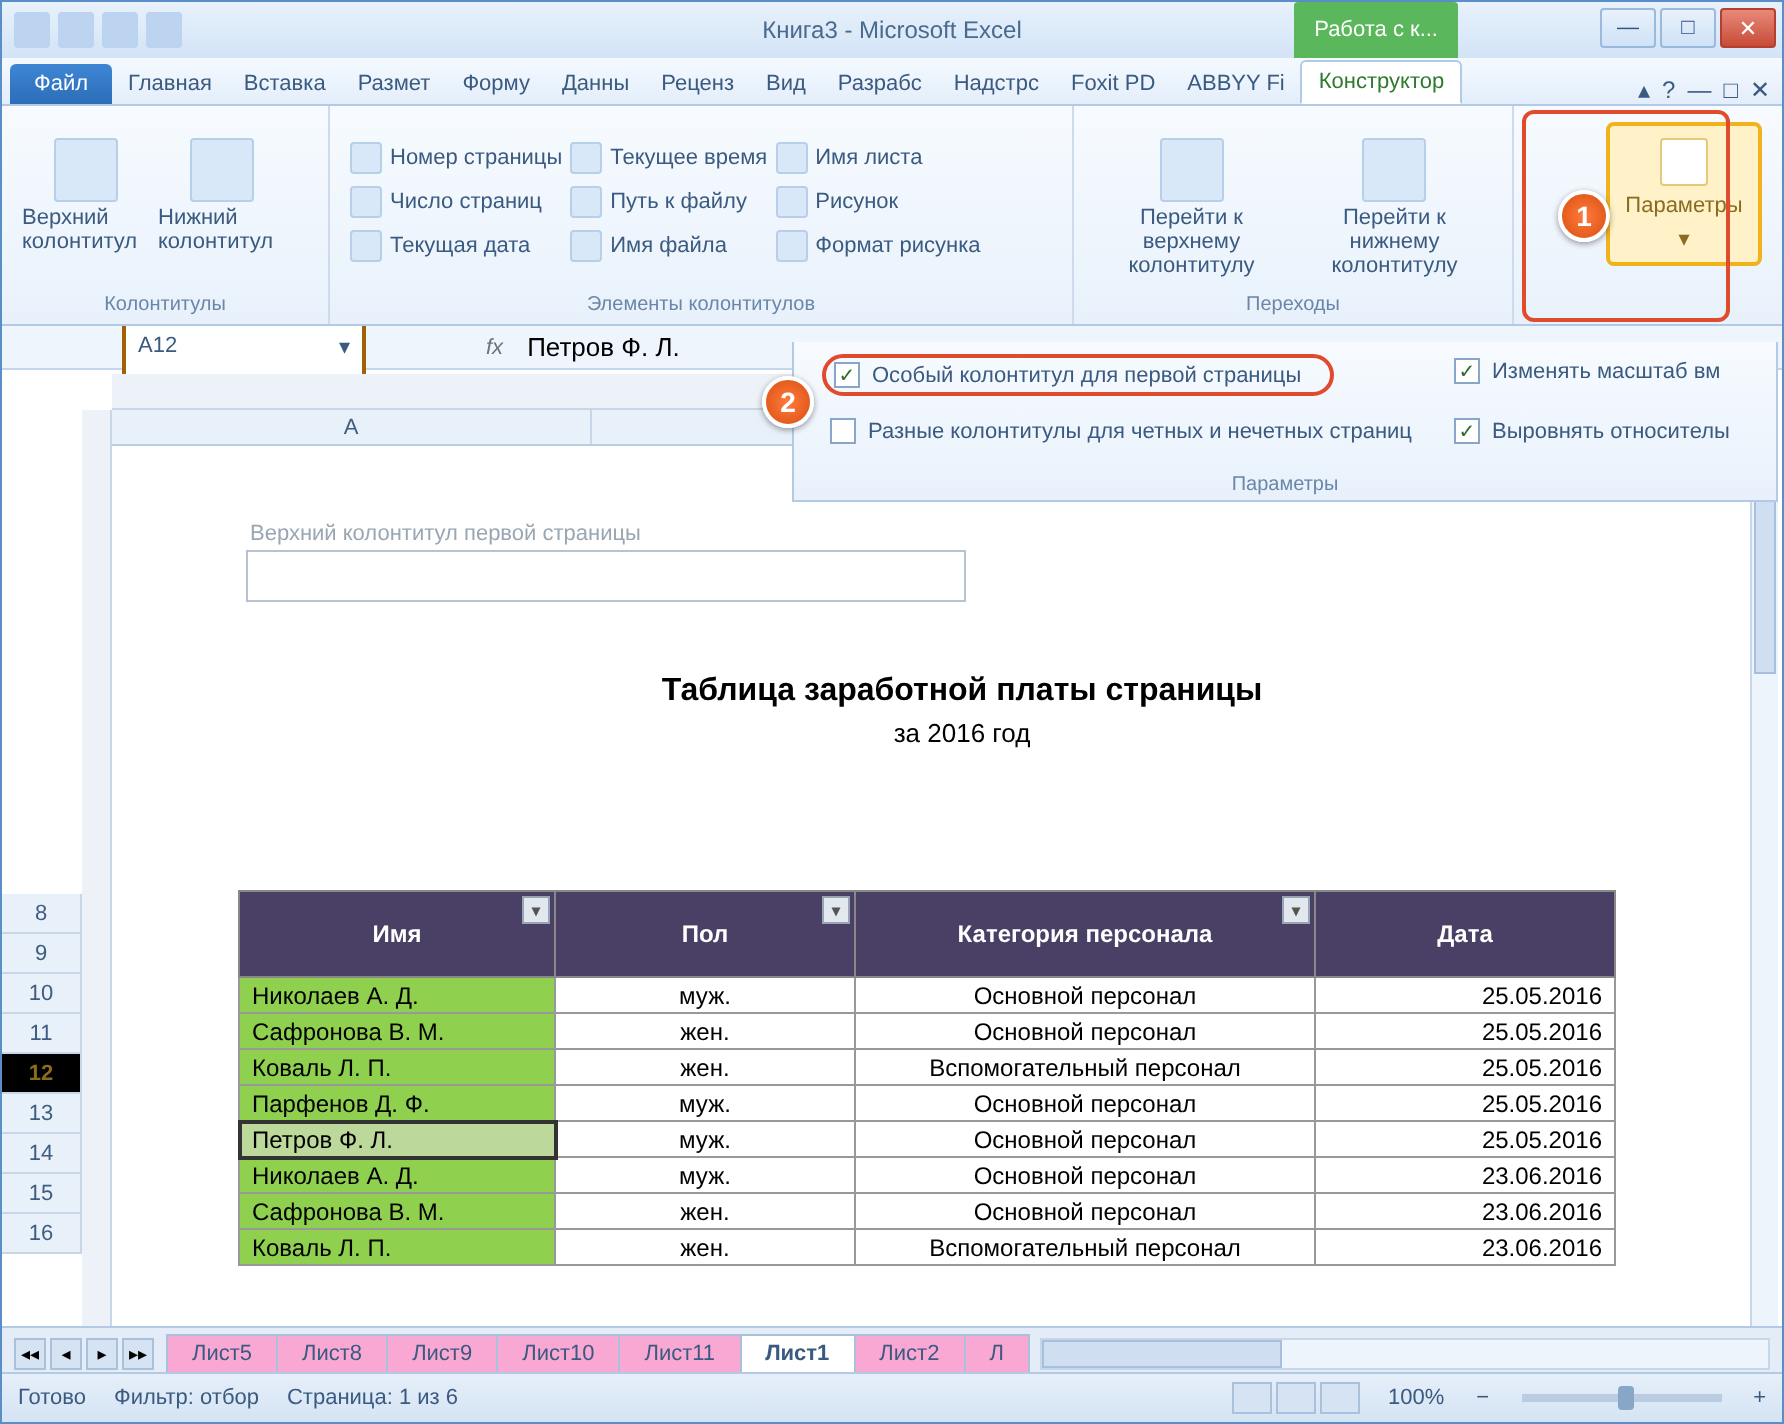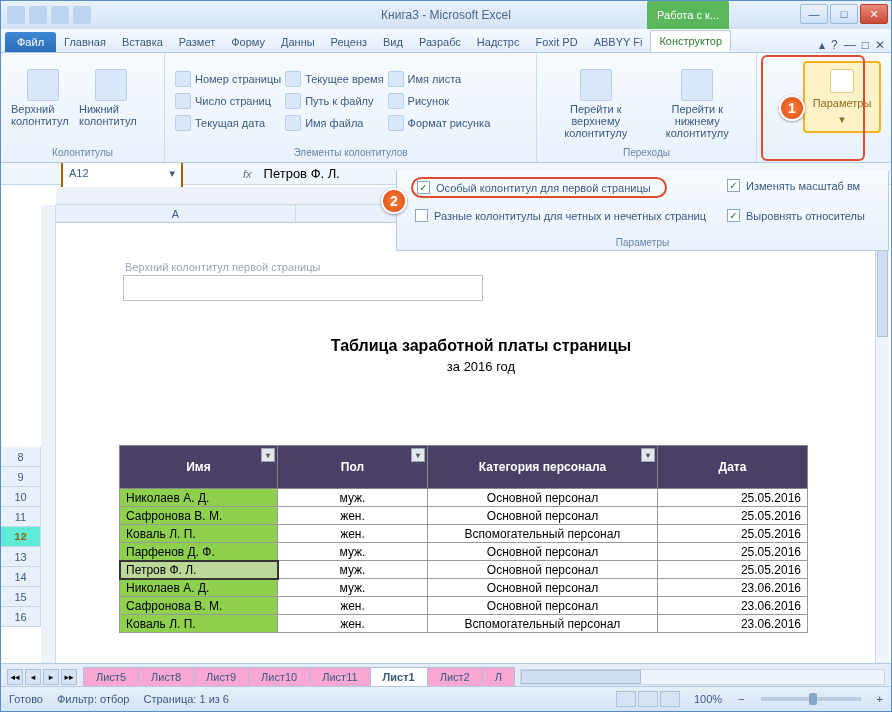--- a/index.html
+++ b/index.html
@@ -47,21 +47,21 @@
 .fx-lbl { margin-left: 60px; font-style: italic; color: #677; }
 .fx-val { margin-left: 12px; color: #000; font-size: 13px; }
 
 .sheet-area { position: absolute; top: 186px; left: 0; right: 0; bottom: 48px; background: #fff; overflow: hidden; }
 .ruler-h { position: absolute; top: 0; left: 55px; right: 14px; height: 18px; background: #edf2f8; border-bottom: 1px solid #c8d7e8; }
 .ruler-v { position: absolute; top: 18px; left: 40px; width: 15px; bottom: 0; background: #edf2f8; border-right: 1px solid #c8d7e8; }
 .col-head { position: absolute; top: 18px; left: 55px; right: 14px; height: 18px; background: #e8f0f9; border-bottom: 1px solid #b9cce2; display: flex; }
 .col-head .ch { border-right: 1px solid #c8d7e8; text-align: center; font-size: 11px; color: #3f5d80; line-height: 18px; }
 .row-heads { position: absolute; left: 0; top: 260px; width: 40px; }
 .row-heads .rh { height: 20px; background: #e8f0f9; border-bottom: 1px solid #c8d7e8; border-right: 1px solid #c8d7e8; text-align: center; font-size: 11px; color: #3f5d80; line-height: 20px; }
-.row-heads .rh.sel { background: #5eead4; font-weight: bold; color: #8a6b1f; font-family: Liberation Mono, monospace; }
+.row-heads .rh.sel { background: #000000; font-weight: bold; color: #8a6b1f; }
 
 .page { position: absolute; left: 110px; top: 68px; width: 740px; background: #fff; }
 .hf-label { font-size: 11px; color: #9aa6b2; margin: 6px 14px 2px; }
 .hf-box { height: 26px; border: 1px solid #b7c3cf; margin: 0 12px; width: 360px; background: #fff; }
 .doc-title { text-align: center; font-weight: bold; font-size: 16px; color: #000; margin-top: 36px; }
 .doc-sub { text-align: center; font-size: 13px; color: #000; margin-top: 4px; }
 
 .data-table { position: absolute; left: 118px; top: 258px; border-collapse: collapse; font-size: 12px; }
 .data-table th { background: #4a3f64; color: #fff; font-weight: bold; padding: 14px 6px; border: 1px solid #888; position: relative; }
 .data-table th .fbtn { position: absolute; right: 2px; top: 2px; width: 14px; height: 14px; background: #e3e8ef; border: 1px solid #98a5b5; font-size: 8px; display: flex; align-items: center; justify-content: center; color: #555; }

